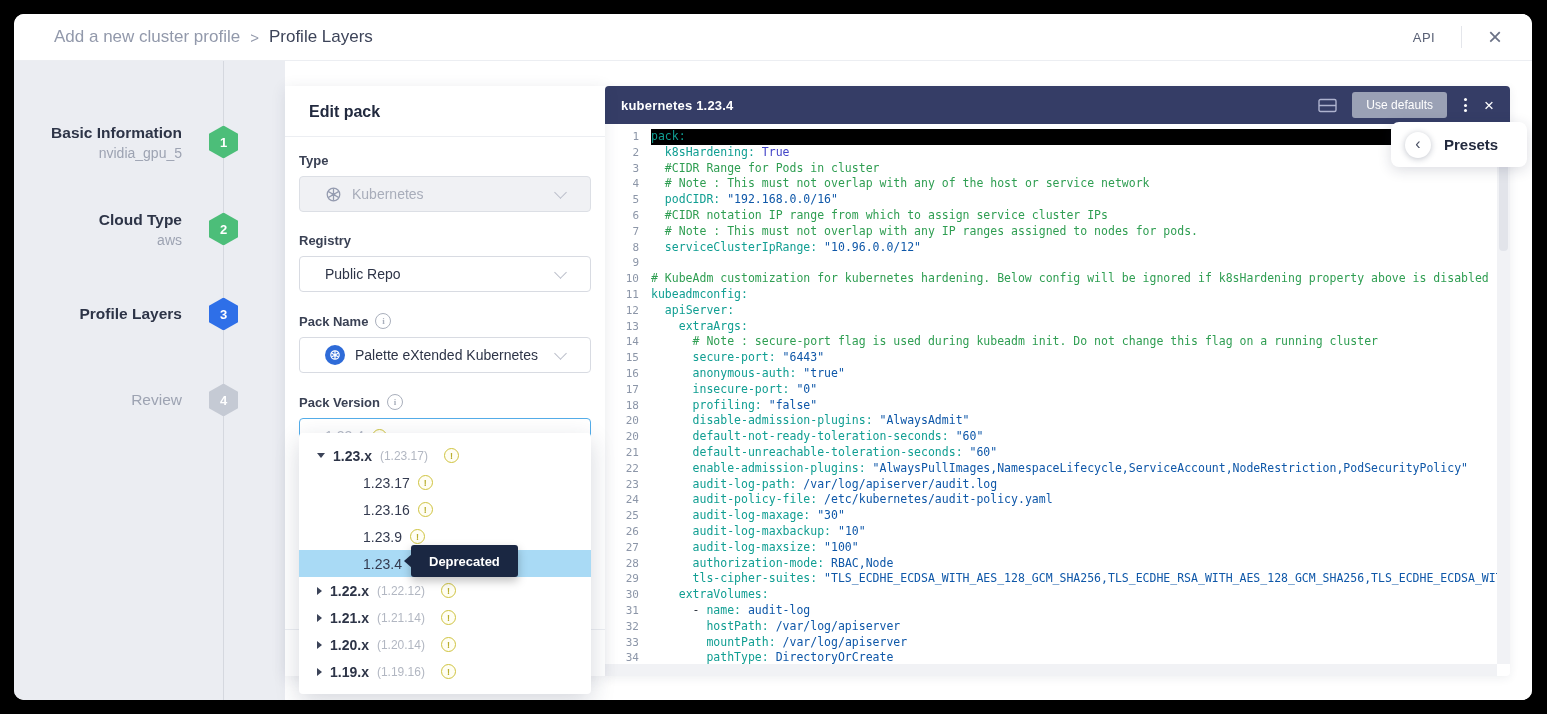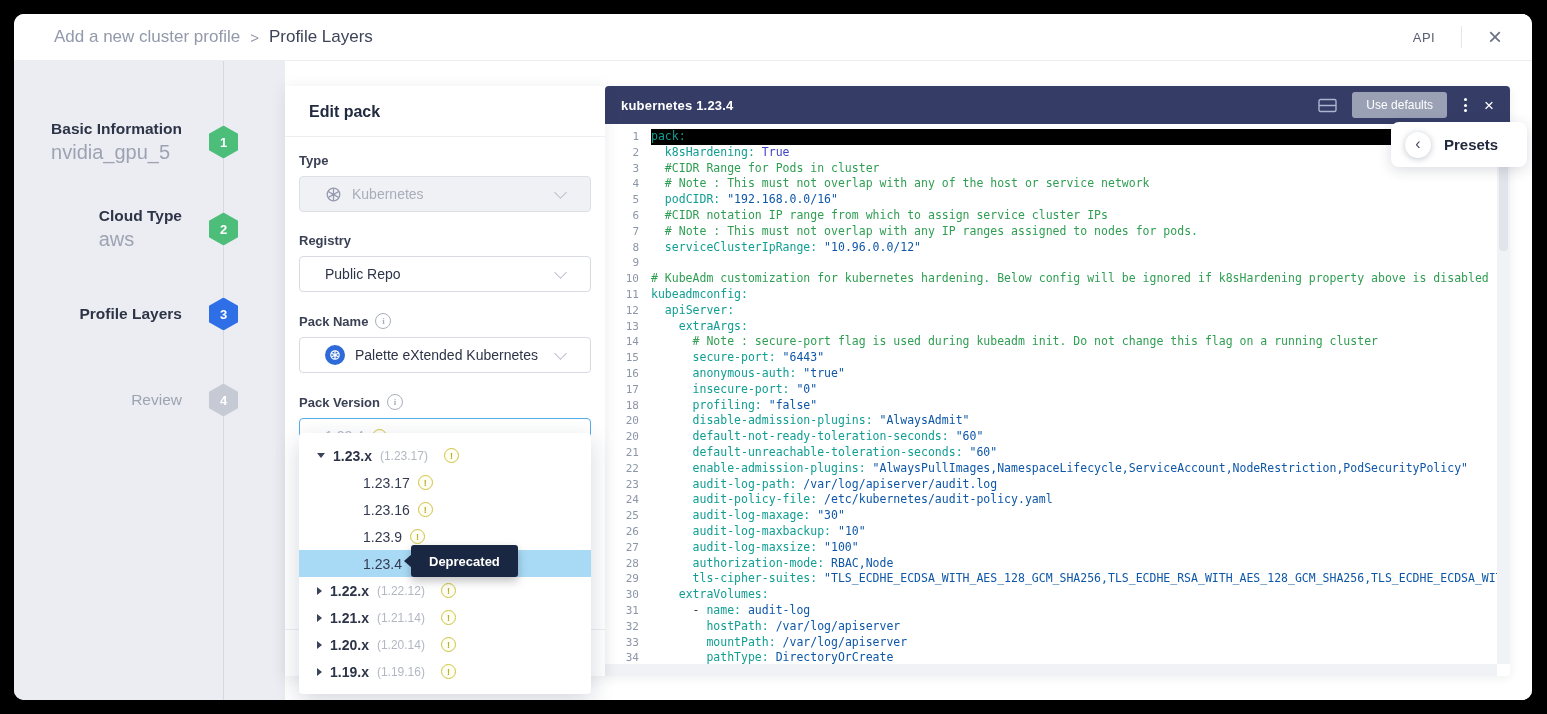--- a/index.html
+++ b/index.html
@@ -15,23 +15,23 @@
   .top-right{margin-left:auto;display:flex;align-items:center}
   .api{font-size:13px;color:#596075;letter-spacing:.4px;cursor:pointer}
   .vdiv{width:1px;height:22px;background:#e4e6eb;margin:0 26px}
   .close-x{font-size:24px;color:#6b7286;line-height:1;cursor:pointer;font-weight:300}
 
   
   .bodyrow{display:flex;height:640px}
   .sidebar{width:271px;background:#ebedf2;position:relative;flex-shrink:0}
   .vline{position:absolute;left:209px;top:0;bottom:0;width:1px;background:#d5d8df}
   .step{position:absolute;left:0;width:100%;height:38px}
-  .step-label{position:absolute;right:103px;top:50%;transform:translateY(-50%);text-align:left}
+  .step-label{position:absolute;right:103px;top:50%;transform:translateY(-50%);text-align:right}
   .step-name{font-size:15.5px;font-weight:bold;color:#2d3447;white-space:nowrap}
-  .step-sub{font-size:20px;color:#9da3b2;margin-top:3px}
+  .step-sub{font-size:14px;color:#9da3b2;margin-top:3px}
   .step.pending .step-name{color:#9da3b2;font-weight:normal}
   .hex{position:absolute;left:195px;top:50%;transform:translateY(-50%);width:29px;height:33px;
        clip-path:polygon(50% 0,100% 25%,100% 75%,50% 100%,0 75%,0 25%);
        display:flex;align-items:center;justify-content:center;color:#fff;font-size:13px;font-weight:bold}
 
   .main{flex:1;position:relative;background:#fff}
 
   
   .edit-pack{position:absolute;left:0;top:25px;width:320px;height:590px;background:#fff;
              box-shadow:0 2px 14px rgba(40,50,80,.10);z-index:3;box-sizing:border-box}

